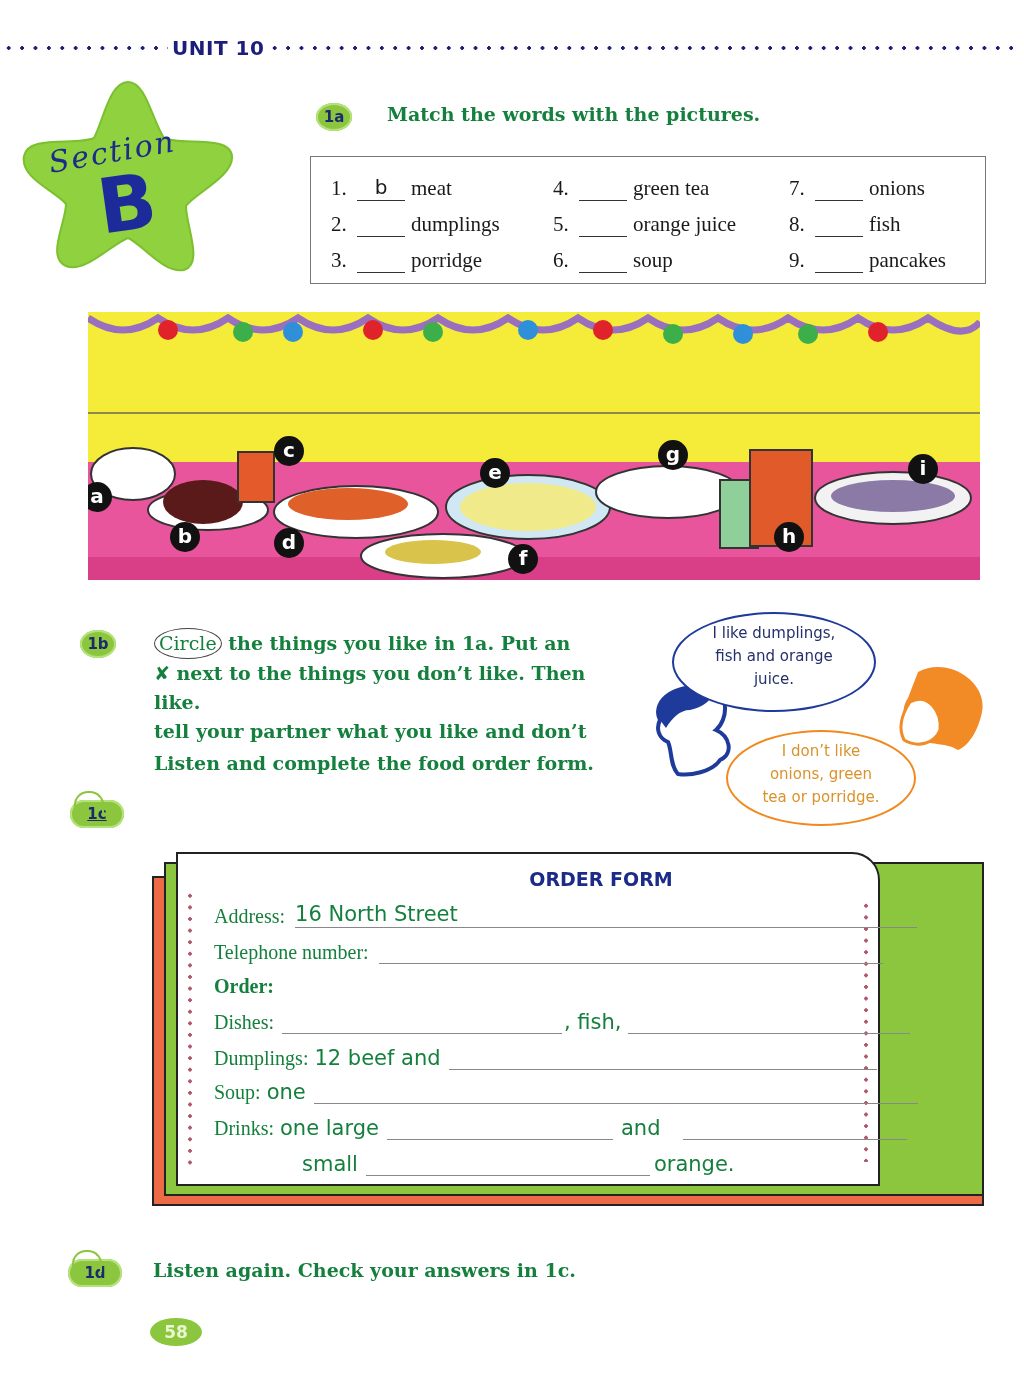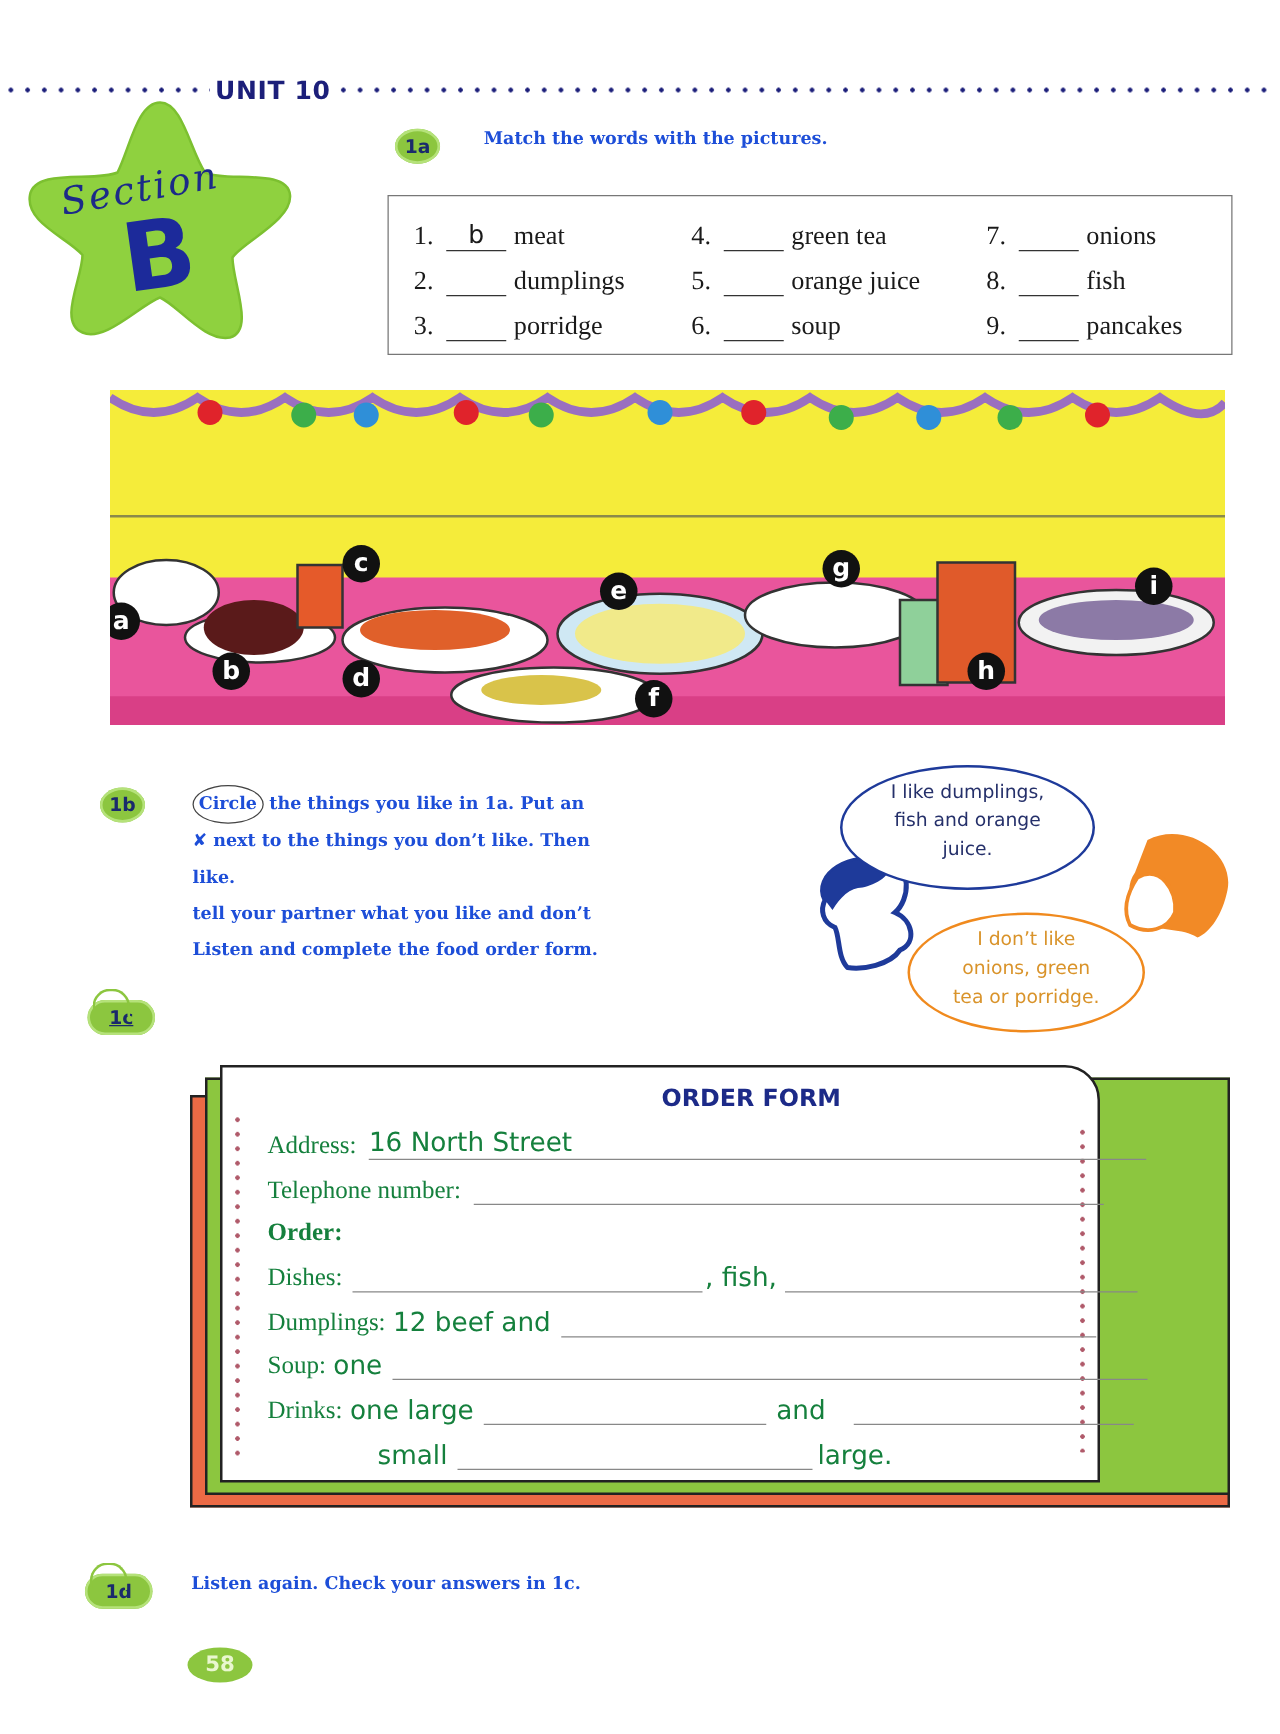--- a/index.html
+++ b/index.html
@@ -1,58 +1,58 @@
 <!DOCTYPE html>
 <html><head>
 <meta charset="utf-8">
 <style>
   * { box-sizing: border-box; margin: 0; padding: 0; }
   html, body { width: 1024px; height: 1387px; background: #ffffff; overflow: hidden; }
   body { position: relative; font-family: "DejaVu Serif", "Liberation Serif", serif; color: #1a1a1a; }
 
   
-  .unit-rule { position: absolute; left: 0; top: 60px; width: 932px; height: 24px; }
+  .unit-rule { position: absolute; left: 0; top: 36px; width: 932px; height: 24px; }
   .unit-rule .dots { position: absolute; top: 10px; height: 4px;
     background-image: radial-gradient(circle, #1c1f7a 1.6px, transparent 2px);
     background-size: 13.4px 4px; background-repeat: repeat-x; }
   .unit-rule .dots.left { left: 2px; width: 166px; }
   .unit-rule .dots.right { left: 268px; width: 752px; }
   .unit-title { position: absolute; left: 172px; top: 0; font-family: "DejaVu Sans", sans-serif; font-weight: bold; font-size: 20px; color: #1c1f7a; letter-spacing: 0.5px; line-height: 24px; }
 
   
   .section-star { position: absolute; left: 18px; top: 76px; width: 222px; height: 198px; }
   .section-star svg { position: absolute; left: 0; top: 0; }
   .section-word { position: absolute; left: 30px; top: 58px; font-family: "DejaVu Serif", serif; font-size: 30px; font-style: italic; color: #1c2a88; transform: rotate(-10deg); letter-spacing: 2px; }
   .section-letter { position: absolute; left: 80px; top: 90px; font-family: "DejaVu Sans", sans-serif; font-weight: bold; font-size: 76px; color: #1c2a9a; transform: rotate(-8deg); line-height: 76px; }
 
   
   .badge { position: absolute; width: 36px; height: 28px; border-radius: 50%; background: #8cc63f; color: #1a2a6c; font-family: "DejaVu Sans", sans-serif; font-weight: bold; font-size: 15px; text-align: center; line-height: 28px; box-shadow: 0 0 0 2px #b5e27a inset; }
   .badge.headset::before { content: ""; position: absolute; left: 4px; top: -9px; width: 26px; height: 20px; border: 2px solid #8cc63f; border-bottom: none; border-radius: 14px 14px 0 0; }
   .badge.headset { width: 54px; border-radius: 14px; }
 
-  .instruction { position: absolute; font-family: "DejaVu Serif", serif; font-weight: bold; font-size: 14px; color: #1d4ed8; }
+  .instruction { position: absolute; font-family: "DejaVu Serif", serif; font-weight: bold; font-size: 19px; color: #15803d; }
 
   
   .word-box { position: absolute; left: 310px; top: 156px; width: 676px; height: 128px; border: 1.5px solid #777; background: #fff; }
   .word-grid { position: absolute; left: 20px; top: 14px; display: grid; grid-template-columns: 222px 236px 190px; row-gap: 6px; }
   .word-item { display: flex; align-items: flex-end; height: 30px; font-family: "Liberation Serif", serif; font-size: 21px; color: #1a1a1a; }
   .word-num { width: 26px; }
   .word-blank { width: 48px; border-bottom: 1.2px solid #333; margin-right: 6px; text-align: center; font-family: "DejaVu Sans", sans-serif; font-size: 20px; height: 26px; line-height: 24px; }
 
   
   .party-scene { position: absolute; left: 88px; top: 312px; width: 892px; height: 268px; overflow: hidden; }
   .scene-wall { position: absolute; left: 0; top: 0; width: 100%; height: 160px; background: #f5ec3a; }
   .scene-floor { position: absolute; left: 0; top: 150px; width: 100%; height: 118px; background: #e9559c; }
   .scene-floor2 { position: absolute; left: 0; top: 245px; width: 100%; height: 23px; background: #d93f86; }
   .scene-line { position: absolute; left: 0; top: 100px; width: 100%; height: 2px; background: #8a8a4a; }
   .garland { position: absolute; left: 0; top: 0; width: 100%; height: 36px; }
   .pic-label { position: absolute; width: 30px; height: 30px; border-radius: 50%; background: #111; color: #fff; font-family: "DejaVu Sans", sans-serif; font-weight: bold; font-size: 20px; text-align: center; line-height: 28px; }
 
   
-  .circle-word { display: inline-block; border: 1.3px solid #444; border-radius: 50%; padding: 0 4px; font-weight: bold; }
+  .circle-word { display: inline-block; border: 1.3px solid #444; border-radius: 50%; padding: 0 4px; font-weight: normal; }
   .cross-mark { font-family: "DejaVu Sans", sans-serif; font-weight: bold; }
 
   
   .bubble { position: absolute; border-radius: 50%; background: #fff; text-align: center; font-family: "DejaVu Sans", sans-serif; font-size: 15px; line-height: 23px; padding-top: 8px; }
   .bubble.blue { left: 672px; top: 612px; width: 204px; height: 100px; border: 2.5px solid #1e3a9a; color: #25306a; }
   .bubble.orange { left: 726px; top: 730px; width: 190px; height: 96px; border: 2.5px solid #f08a1e; color: #d9932a; padding-top: 8px; }
 
   
   .form-stack { position: absolute; left: 152px; top: 852px; width: 834px; height: 354px; }
   .form-layer { position: absolute; border: 2px solid #222; }
@@ -259,21 +259,21 @@
     <div class="form-row" style="top:256px;">
       <span class="form-label">Drinks:</span>
       <span class="handwritten" style="margin-left:6px;">one large</span>
       <span class="fill-line" style="width:226px; margin-left:8px;"></span>
       <span class="handwritten" style="margin:0 22px 0 8px;">and</span>
       <span class="fill-line" style="width:224px;"></span>
     </div>
     <div class="form-row" style="top:292px; left:124px;">
       <span class="handwritten">small</span>
       <span class="fill-line" style="width:284px; margin-left:8px;"></span>
-      <span class="handwritten" style="margin-left:4px;">large.</span>
+      <span class="handwritten" style="margin-left:4px;">orange.</span>
     </div>
   </div>
 </div>
 
 <div class="badge headset" style="left:68px; top:1259px;">1d</div>
 <div class="instruction" style="left:153px; top:1259px;">Listen again. Check your answers in 1c.</div>
 
 <div class="page-num">58</div>
 
 </body></html>

